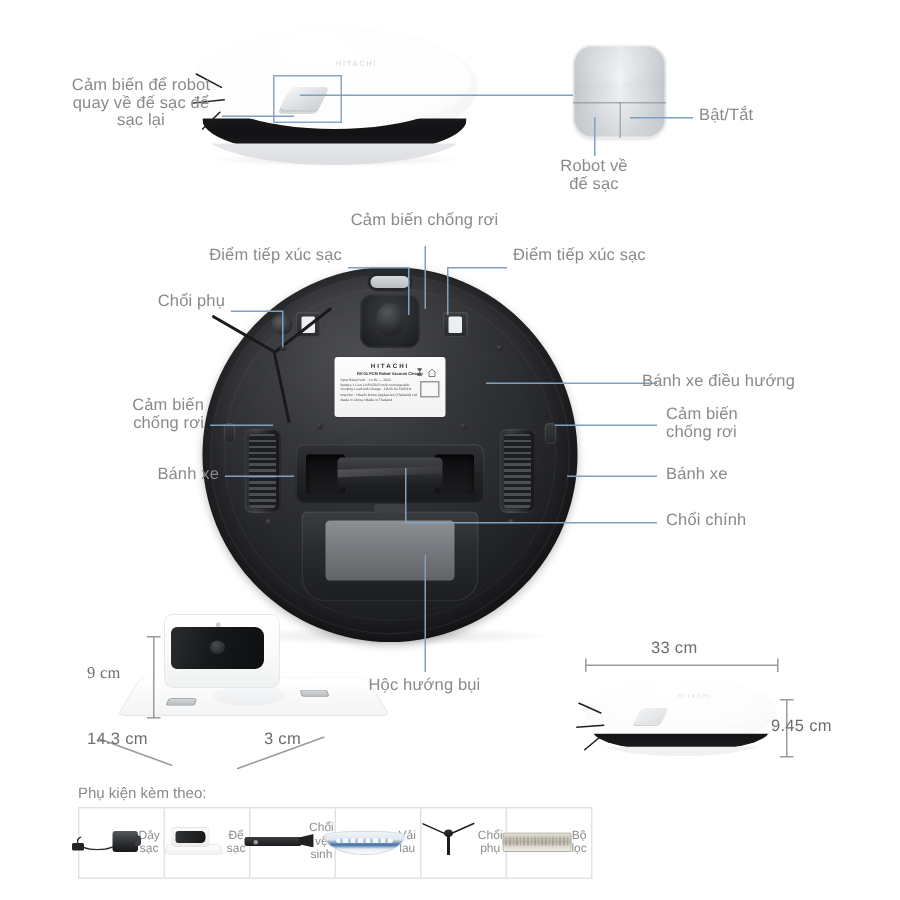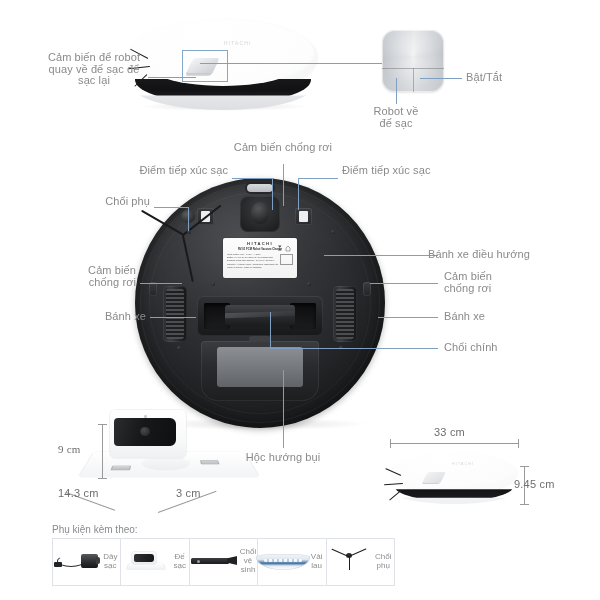--- a/index.html
+++ b/index.html
@@ -686,16 +686,24 @@
         <div class="a-side">
           <div class="hub"></div>
           <div class="arm" style="width:19px; transform:rotate(-156deg);"></div>
           <div class="arm" style="width:19px; transform:rotate(-24deg);"></div>
           <div class="stem"></div>
         </div>
       </div>
       <div class="cap">Chổi phụ</div>
     </div>
 
+    <div class="acc">
+      <div class="art">
+        <div class="a-filter">
+          <div class="f"></div>
+        </div>
+      </div>
+      <div class="cap">Bộ lọc</div>
+    </div>
 
   </div>
 
 </div>
 
 </body></html>

